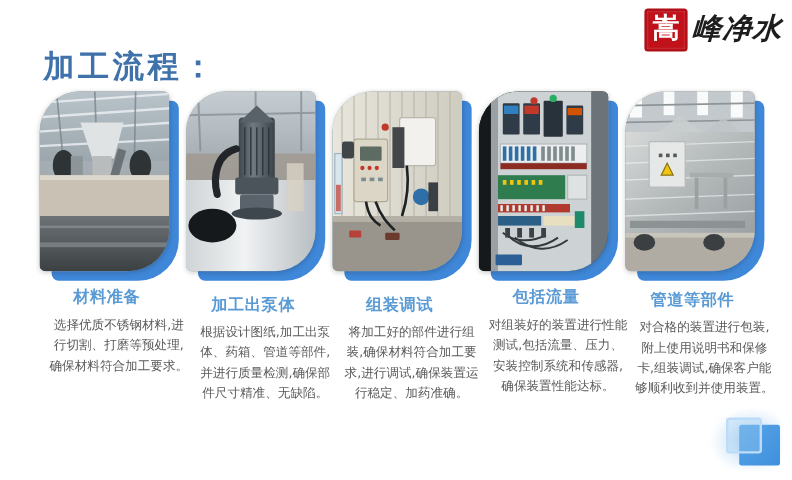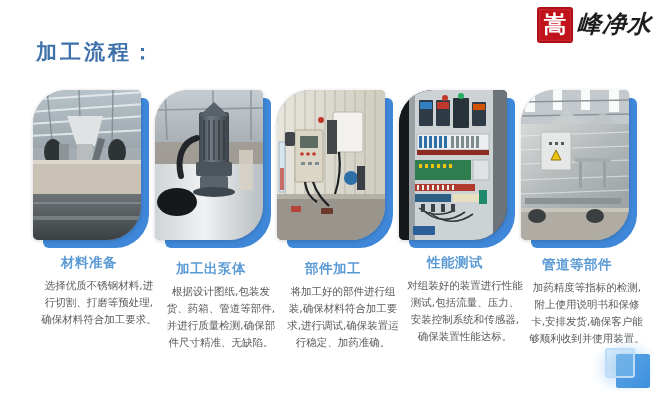--- a/index.html
+++ b/index.html
@@ -52,32 +52,32 @@
     transform: skewX(-3deg);
     line-height: 1;
     padding-bottom: 2px;
   }
 
   
   .page-title {
     position: absolute;
     left: 36px;
     top: 38px;
-    font-size: 21px;
+    font-size: 26px;
     font-weight: bold;
     color: #3f72ab;
     letter-spacing: 3px;
     font-family: "DejaVu Sans", "Liberation Sans", sans-serif;
   }
 
   
   .strip {
     position: absolute;
     left: 30px;
-    top: 90px;
+    top: 76px;
     width: 604px;
     display: flex;
     gap: 4px;
   }
   .card {
     width: 118px;
     display: flex;
     flex-direction: column;
     align-items: center;
   }
@@ -279,21 +279,21 @@
           <rect x="41" y="72" width="36" height="14" rx="2" fill="#4c545b"></rect>
           <rect x="45" y="86" width="28" height="14" rx="2" fill="#5a636b"></rect>
           <ellipse cx="59" cy="102" rx="21" ry="5" fill="#3f474e"></ellipse>
           <path d="M42 48 C 26 52, 22 70, 26 86" stroke="#22262a" stroke-width="6" fill="none" stroke-linecap="round"></path>
           <rect x="84" y="60" width="14" height="40" fill="#d9d2c4" opacity=".8"></rect>
         </svg>
       </div>
     </div>
     <div class="caption">
       <div class="card-heading">加工出泵体</div>
-      <div class="card-body">根据设计图纸,包装发货、药箱、管道等部件,并进行质量检测,确保部件尺寸精准、无缺陷。</div>
+      <div class="card-body">根据设计图纸,加工出泵体、药箱、管道等部件,并进行质量检测,确保部件尺寸精准、无缺陷。</div>
     </div>
   </div>
 
   <div class="card">
     <div class="photo-wrap">
       <div class="photo-accent"></div>
       <div class="photo">
         <svg viewBox="0 0 108 150" preserveAspectRatio="none" aria-hidden="true">
           <defs>
             <linearGradient id="g3wall" x1="0" y1="0" x2="1" y2="0">
@@ -336,21 +336,21 @@
             <path d="M28 92 C 30 104, 34 108, 40 112"></path>
             <path d="M36 92 C 40 104, 46 110, 52 116"></path>
             <path d="M62 62 C 64 78, 62 92, 58 104"></path>
           </g>
           <rect x="14" y="116" width="10" height="6" rx="1" fill="#b6423a"></rect>
           <rect x="44" y="118" width="12" height="6" rx="1" fill="#6d3b2e"></rect>
         </svg>
       </div>
     </div>
     <div class="caption">
-      <div class="card-heading">部件加工</div>
+      <div class="card-heading">组装调试</div>
       <div class="card-body">将加工好的部件进行组装,确保材料符合加工要求,进行调试,确保装置运行稳定、加药准确。</div>
     </div>
   </div>
 
   <div class="card">
     <div class="photo-wrap">
       <div class="photo-accent"></div>
       <div class="photo">
         <svg viewBox="0 0 108 150" preserveAspectRatio="none" aria-hidden="true">
           <rect x="0" y="0" width="108" height="150" fill="#1d2226"></rect>
@@ -423,21 +423,21 @@
             <rect x="42" y="114" width="4" height="8"></rect>
               <rect x="52" y="114" width="4" height="8"></rect>
           </g>
           <rect x="14" y="136" width="22" height="9" rx="1" fill="#2b5f96"></rect>
           <rect x="0" y="0" width="10" height="150" fill="#15191c"></rect>
           <rect x="94" y="0" width="14" height="150" fill="#6d7479"></rect>
         </svg>
       </div>
     </div>
     <div class="caption">
-      <div class="card-heading">性能测试</div>
+      <div class="card-heading">包括流量</div>
       <div class="card-body">对组装好的装置进行性能测试,包括流量、压力、安装控制系统和传感器,确保装置性能达标。</div>
     </div>
   </div>
 
   <div class="card">
     <div class="photo-wrap">
       <div class="photo-accent"></div>
       <div class="photo">
         <svg viewBox="0 0 108 150" preserveAspectRatio="none" aria-hidden="true">
           <defs>
@@ -481,21 +481,21 @@
           <rect x="0" y="118" width="108" height="32" fill="#b0aca3"></rect>
           <rect x="0" y="118" width="108" height="4" fill="#c8c5bc"></rect>
           <ellipse cx="16" cy="126" rx="9" ry="7" fill="#3b3f42"></ellipse>
           <ellipse cx="74" cy="126" rx="9" ry="7" fill="#3b3f42"></ellipse>
           <rect x="4" y="108" width="96" height="6" fill="#8d9294"></rect>
         </svg>
       </div>
     </div>
     <div class="caption">
       <div class="card-heading">管道等部件</div>
-      <div class="card-body">加药精度等指标的检测,附上使用说明书和保修卡,安排发货,确保客户能够顺利收到并使用装置。</div>
+      <div class="card-body">对合格的装置进行包装,附上使用说明书和保修卡,组装调试,确保客户能够顺利收到并使用装置。</div>
     </div>
   </div>
 
 </div>
 
 <div class="deco">
   <div class="deco-glow"></div>
   <div class="deco-solid"></div>
   <div class="deco-outline"></div>
 </div>

